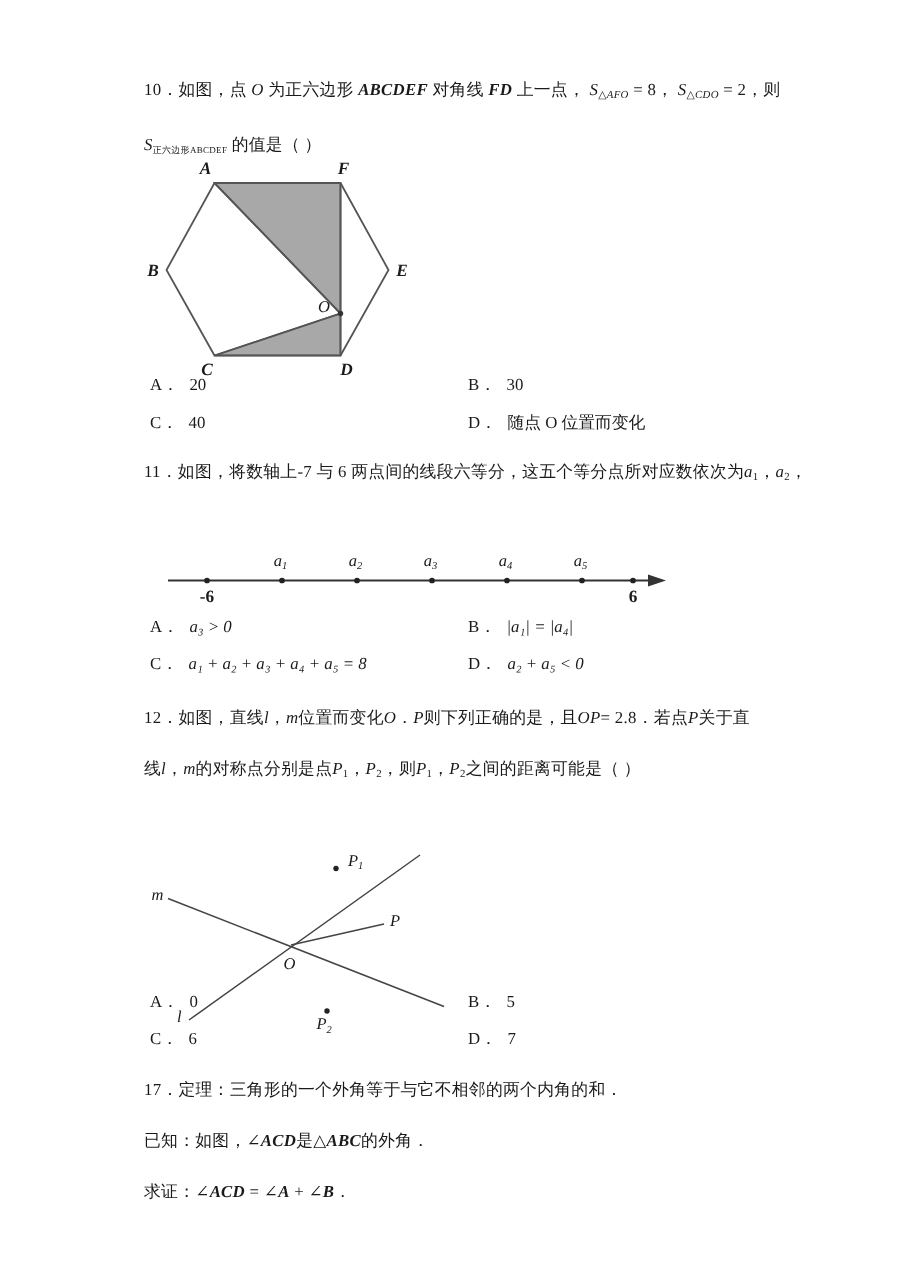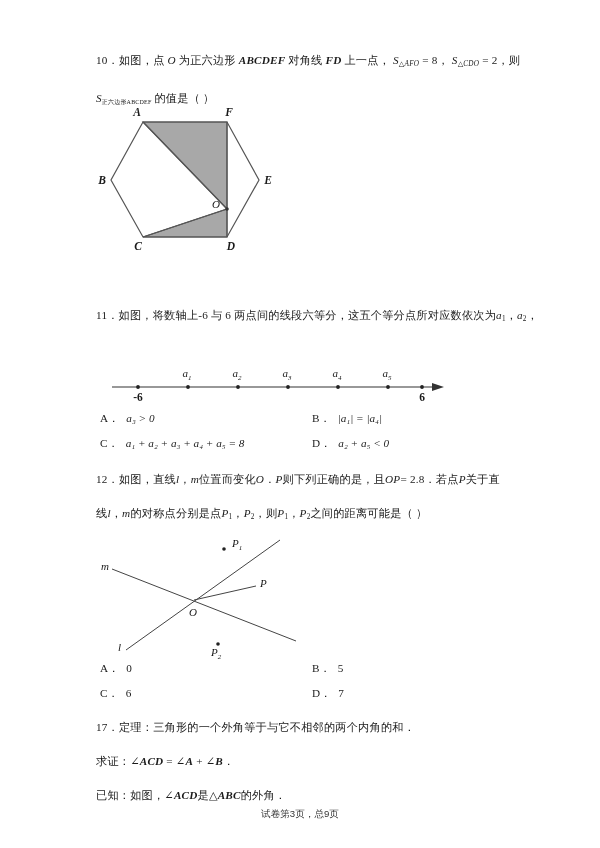--- a/index.html
+++ b/index.html
@@ -147,24 +147,42 @@
       <text class="lbl" x="41" y="10" text-anchor="middle">A</text>
       <text class="lbl" x="6" y="78" text-anchor="middle">B</text>
       <text class="lbl" x="42" y="144" text-anchor="middle">C</text>
       <text class="lbl" x="135" y="144" text-anchor="middle">D</text>
       <text class="lbl" x="172" y="78" text-anchor="middle">E</text>
       <text class="lbl" x="133" y="10" text-anchor="middle">F</text>
       <text class="lbl-n" x="120" y="102" text-anchor="middle">O</text>
     </svg>
   </div>
 
+  <div class="options" style="top:245px;">
+    <div class="optrow">
+      <span class="opt left">
+        <span class="optlabel">A．</span><span>20</span>
+      </span>
+      <span class="opt right">
+        <span class="optlabel">B．</span><span>30</span>
+      </span>
+    </div>
+    <div class="optrow">
+      <span class="opt left">
+        <span class="optlabel">C．</span><span>40</span>
+      </span>
+      <span class="opt right">
+        <span class="optlabel">D．</span><span>随点 O 位置而变化</span>
+      </span>
+    </div>
+  </div>
 
   <div class="qblock" style="top:303px;">
     <div class="qline">
-      <span>11．如图，将数轴上-6 与 6 两点间的线段六等分，这五个等分点所对应数依次为</span><span class="ital">a</span><sub class="sn">1</sub><span>，</span><span class="ital">a</span><sub class="sn">2</sub><span>，</span>
+      <span>11．如图，将数轴上-7 与 6 两点间的线段六等分，这五个等分点所对应数依次为</span><span class="ital">a</span><sub class="sn">1</sub><span>，</span><span class="ital">a</span><sub class="sn">2</sub><span>，</span>
     </div>
   </div>
 
   <div class="figure" style="left:110px; top:362px; width:340px; height:40px;">
     <svg width="340" height="40" viewBox="0 0 340 40">
       <line x1="2" y1="25" x2="322" y2="25" stroke="#333333" stroke-width="1.2"></line>
       <polygon points="322,21 334,25 322,29" fill="#333333"></polygon>
 
       <circle cx="28" cy="25" r="1.9" fill="#222"></circle>
       <text class="lbl-num" x="28" y="39" text-anchor="middle">-6</text>
@@ -206,21 +224,21 @@
 
   <div class="qblock" style="top:467px;">
     <div class="qline">
       <span>12．如图，直线</span><span class="ital">l</span><span>，</span><span class="ital">m</span><span>位置而变化</span><span class="ital">O</span><span>．</span><span class="ital">P</span><span>则下列正确的是，且</span><span class="ital">OP</span><span>= 2.8</span><span>．若点</span><span class="ital">P</span><span>关于直</span>
     </div>
     <div class="qline" style="margin-top:9px;">
       <span>线</span><span class="ital">l</span><span>，</span><span class="ital">m</span><span>的对称点分别是点</span><span class="ital">P</span><sub class="sn">1</sub><span>，</span><span class="ital">P</span><sub class="sn">2</sub><span>，则</span><span class="ital">P</span><sub class="sn">1</sub><span>，</span><span class="ital">P</span><sub class="sn">2</sub><span>之间的距离可能是（       ）</span>
     </div>
   </div>
 
-  <div class="figure" style="left:96px; top:528px; width:240px; height:126px;">
+  <div class="figure" style="left:96px; top:558px; width:240px; height:126px;">
     <svg width="240" height="126" viewBox="0 0 240 126">
 
       <line x1="16" y1="41" x2="200" y2="113" stroke="#444444" stroke-width="1"></line>
 
       <line x1="30" y1="122" x2="184" y2="12" stroke="#444444" stroke-width="1"></line>
 
       <line x1="98" y1="72" x2="160" y2="58" stroke="#444444" stroke-width="1"></line>
 
       <circle cx="128" cy="21" r="1.8" fill="#222"></circle>
       <text class="lbl-n" x="136" y="19">P<tspan font-size="7" dy="2.5">1</tspan></text>
@@ -251,24 +269,23 @@
       </span>
       <span class="opt right">
         <span class="optlabel">D．</span><span>7</span>
       </span>
     </div>
   </div>
 
   <div class="qblock" style="top:715px;">
     <div class="qline">17．定理：三角形的一个外角等于与它不相邻的两个内角的和．</div>
     <div class="qline" style="margin-top:9px;">
+      <span>已知：如图，∠</span><span class="bolditalic">ACD</span><span>是</span><span class="bolditalic">△ABC</span><span>的外角．</span>
+    </div>
+    <div class="qline" style="margin-top:9px;">
       <span>求证：∠</span><span class="bolditalic">ACD</span>
       <span>= ∠</span><span class="bolditalic">A</span>
       <span>+ ∠</span><span class="bolditalic">B</span><span>．</span>
     </div>
-    <div class="qline" style="margin-top:9px;">
-      <span>已知：如图，∠</span><span class="bolditalic">ACD</span><span>是</span><span class="bolditalic">△ABC</span><span>的外角．</span>
-    </div>
-  </div>
-
-  <div class="footer">试卷第3页，总9页</div>
+  </div>
+
 
 </div>
 
 </body></html>

